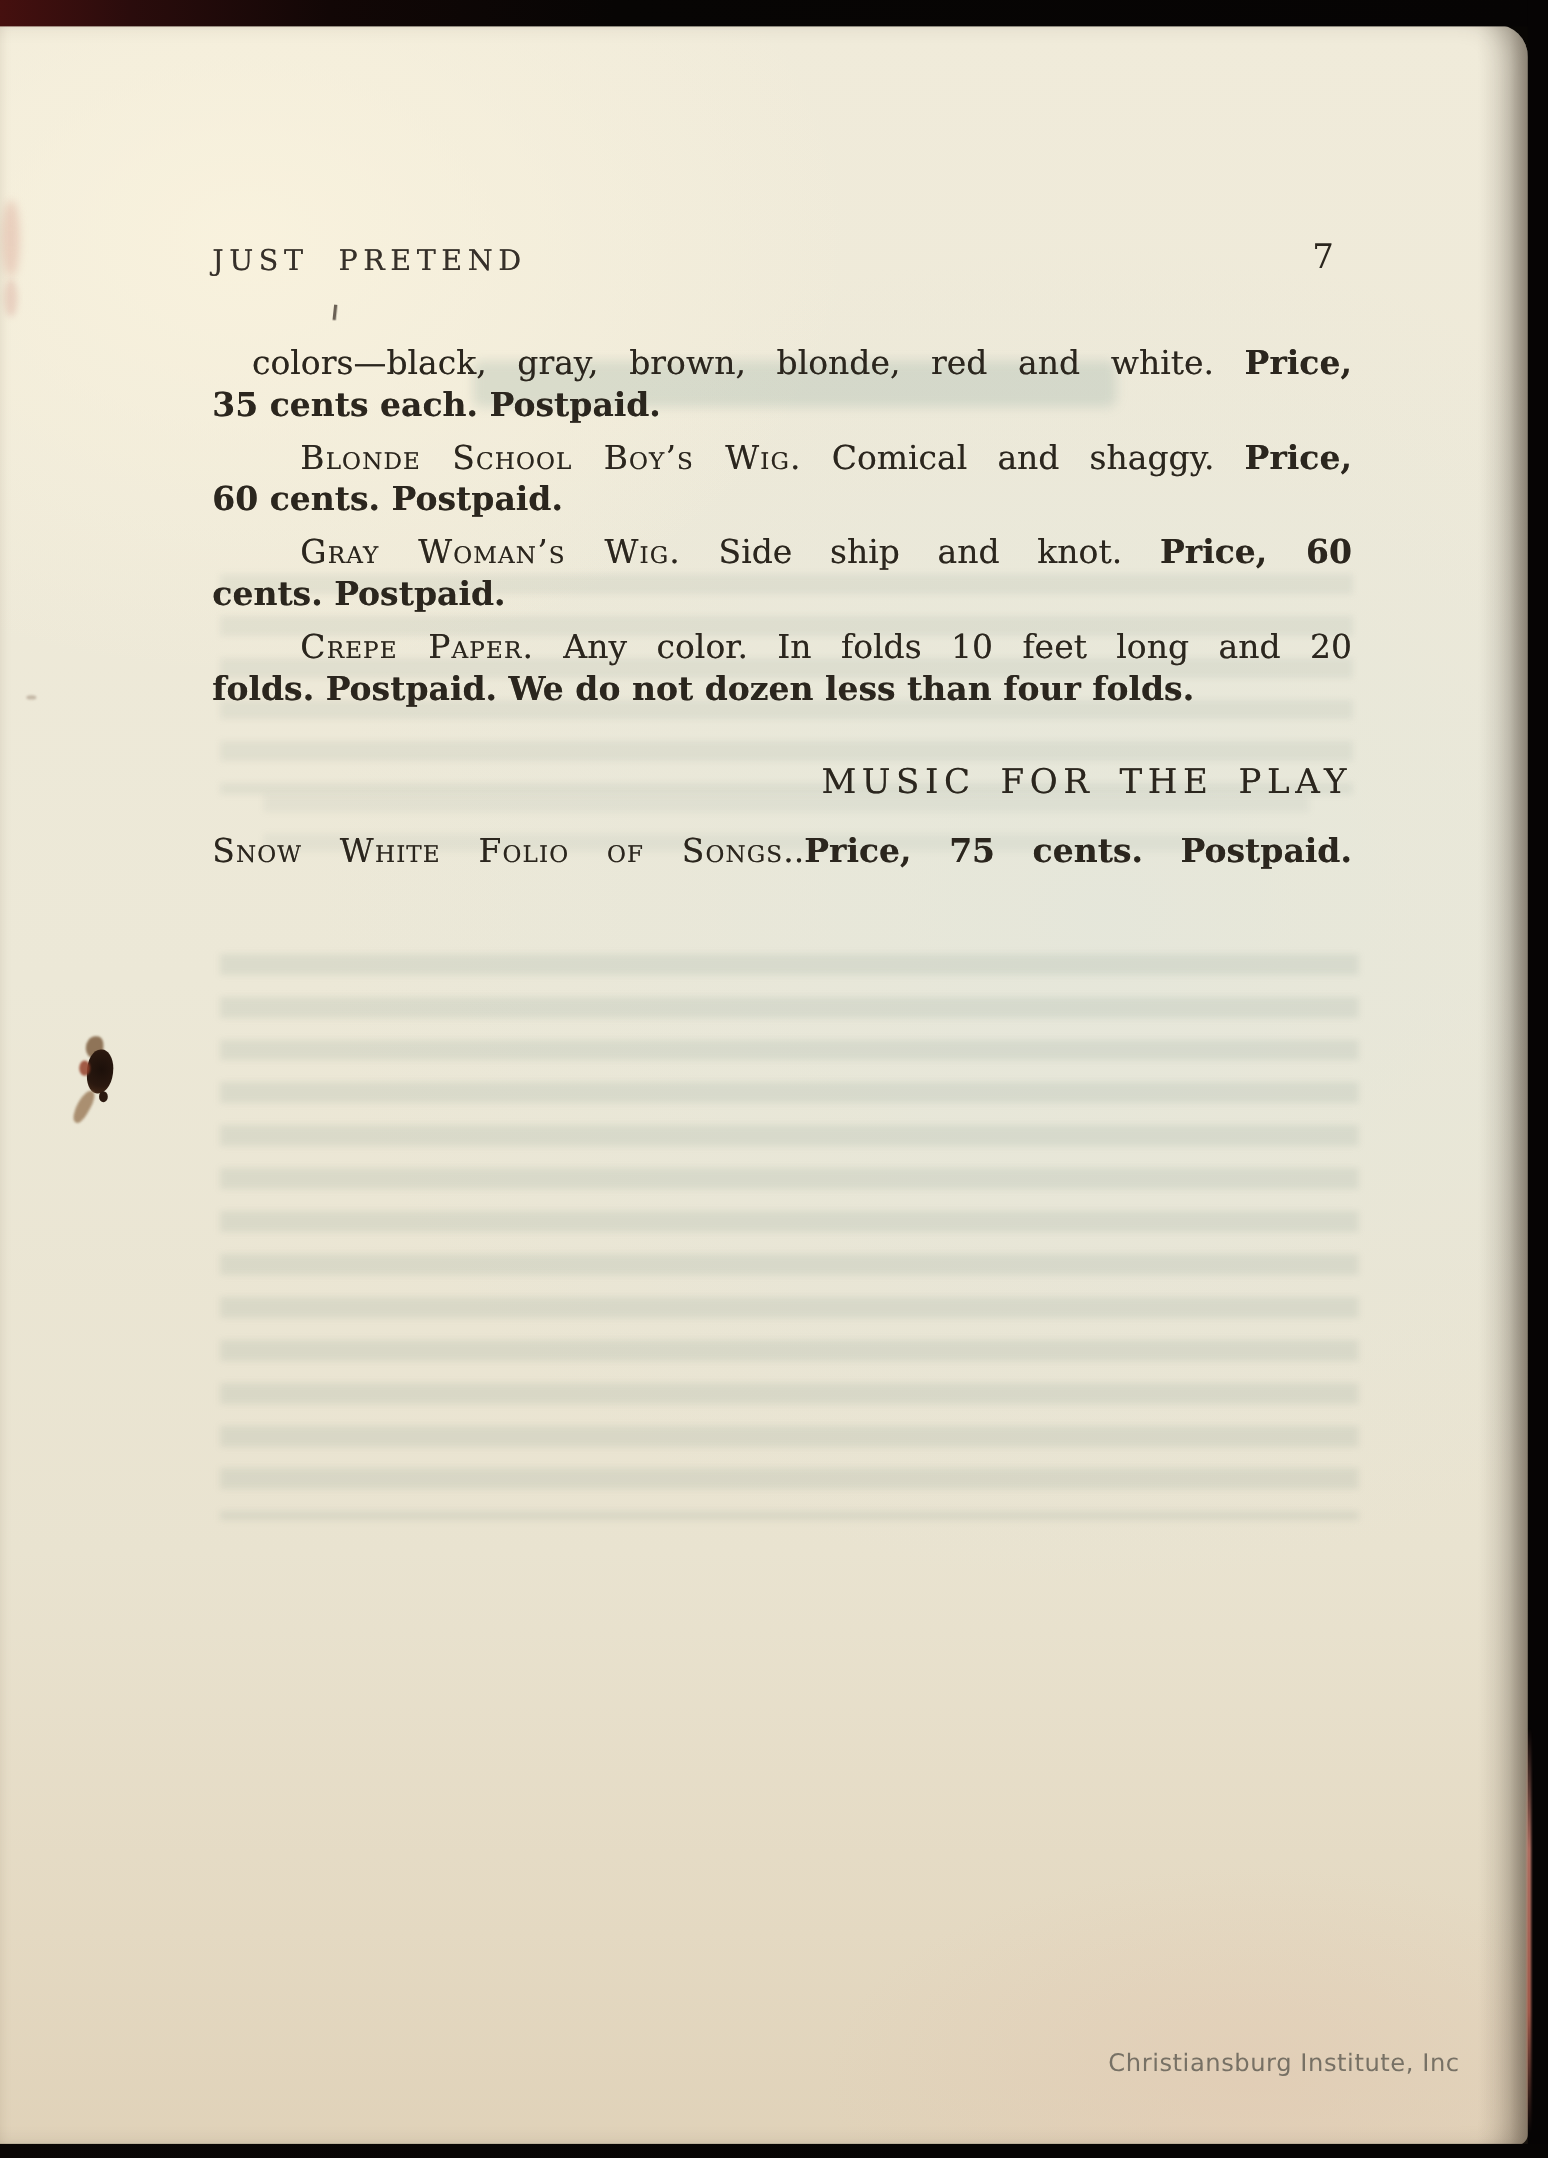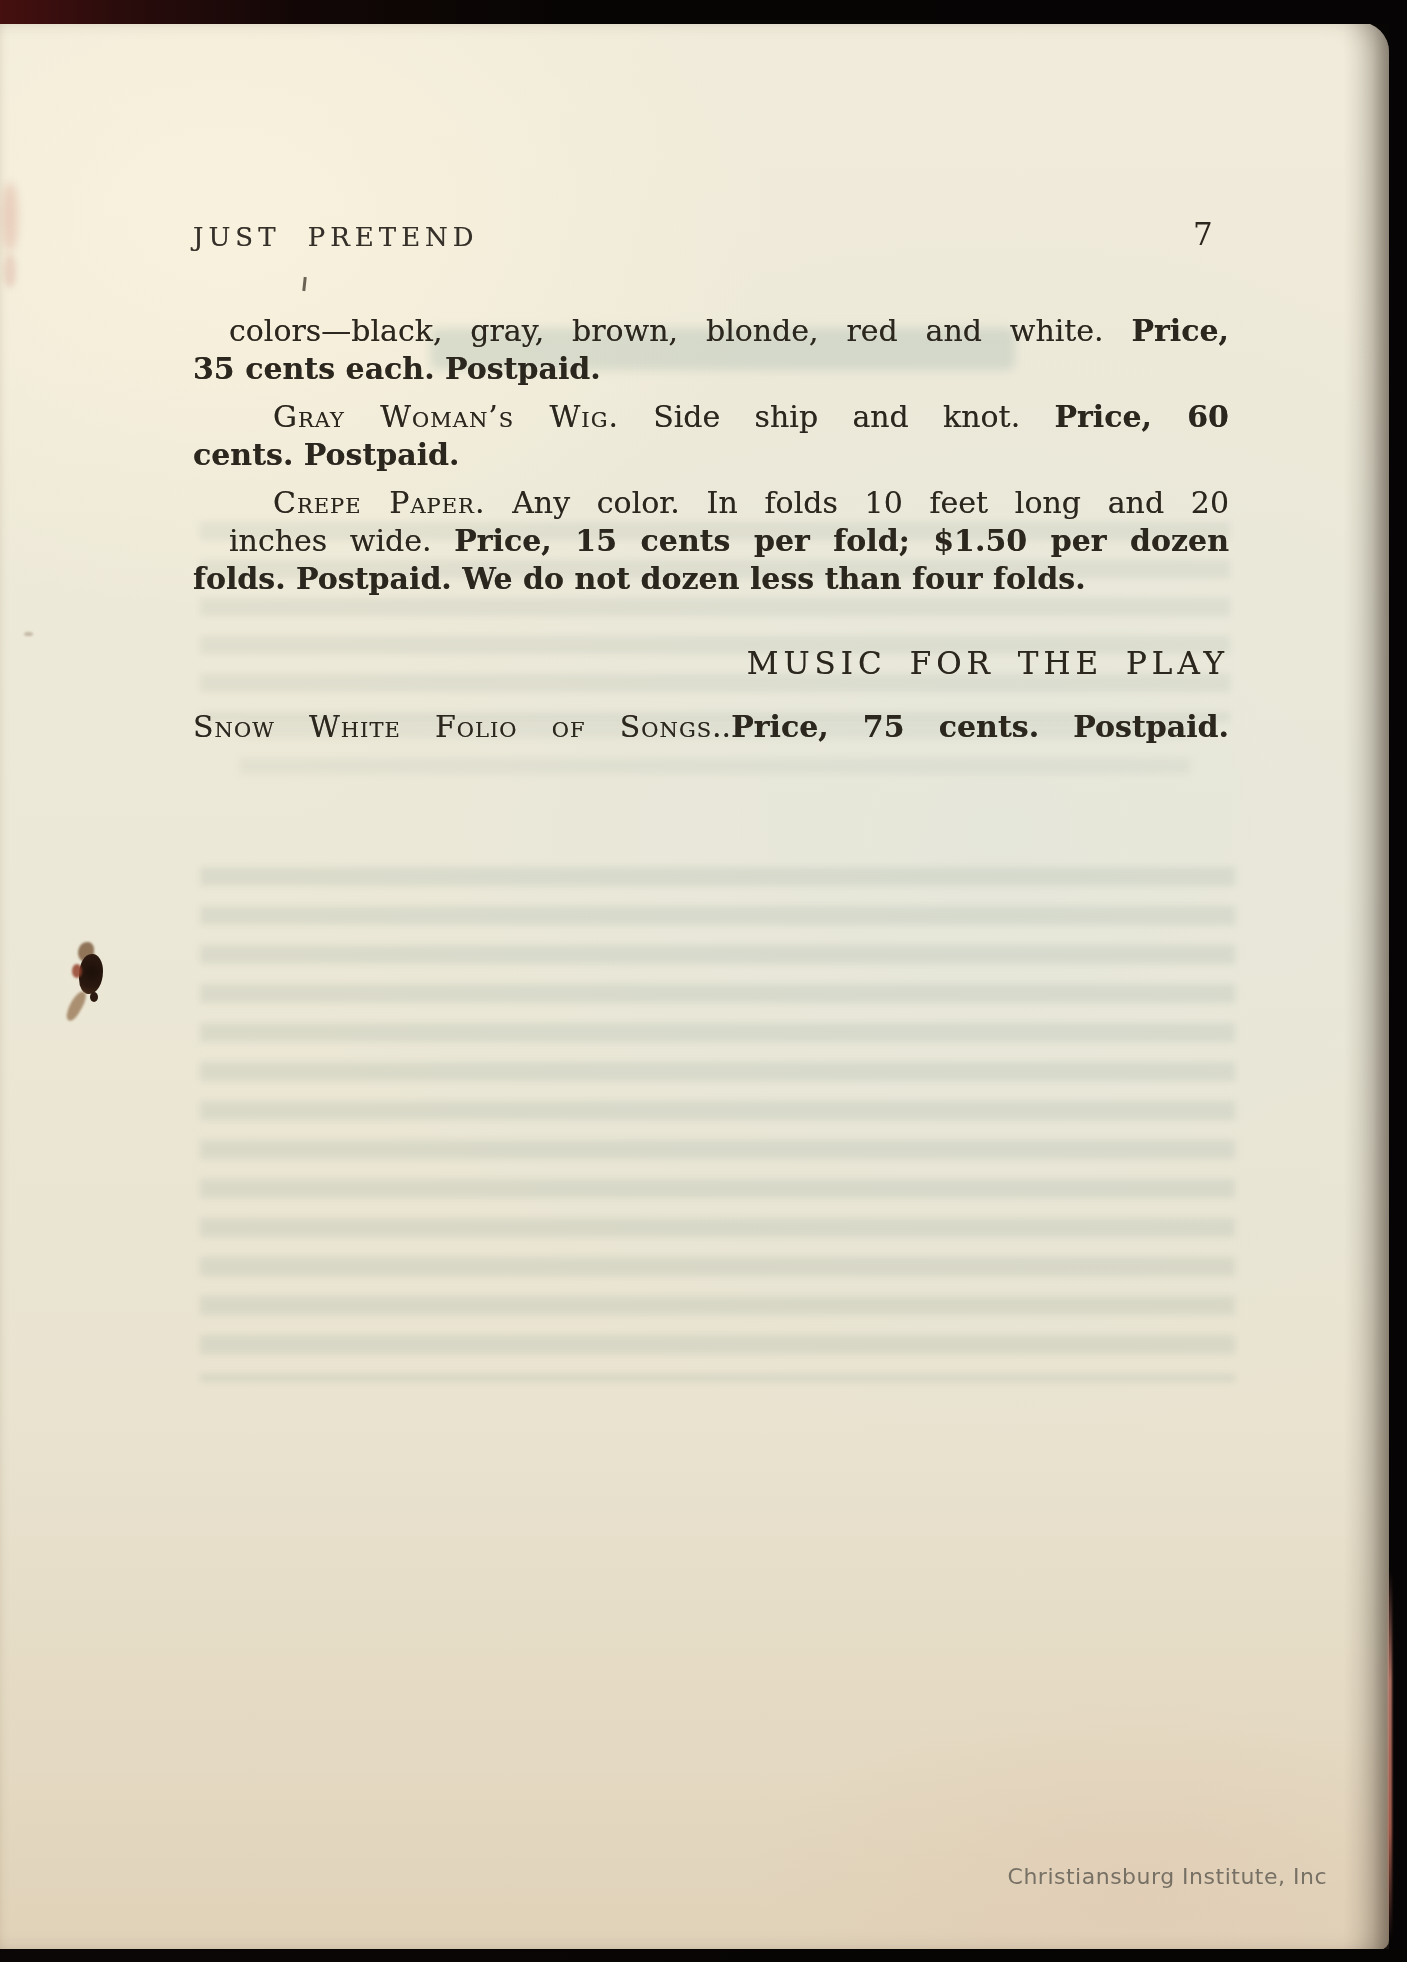--- a/index.html
+++ b/index.html
@@ -131,26 +131,29 @@
       <span class="page-number">7</span>
     </div>
 
     <div class="body-column">
       <div id="paragraphs">
           <div class="para">
             <div class="tline just"><span>colors—black, gray, brown, blonde, red and white. </span><span class="b">Price,</span></div>
             <div class="tline"><span class="b">35 cents each. Postpaid.</span></div>
           </div>
           <div class="para">
+            <div class="tline just ind"><span class="sc">Blonde School Boy’s Wig.</span><span> Comical and shaggy. </span><span class="b">Price,</span></div>
+            <div class="tline"><span class="b">60 cents. Postpaid.</span></div>
+          </div>
+          <div class="para">
             <div class="tline just ind"><span class="sc">Gray Woman’s Wig.</span><span> Side ship and knot. </span><span class="b">Price, 60</span></div>
             <div class="tline"><span class="b">cents. Postpaid.</span></div>
           </div>
           <div class="para">
             <div class="tline just ind"><span class="sc">Crepe Paper.</span><span> Any color. In folds 10 feet long and 20</span></div>
-            <div class="tline just"><span>inches wide. </span><span class="b">Price, 15 cents per fold; $1.50 per dozen</span></div>
             <div class="tline"><span class="b">folds. Postpaid. We do not dozen less than four folds.</span></div>
           </div>
         </div>
       <h2 class="section-heading">MUSIC FOR THE PLAY</h2>
       <div id="music" class="music-list">
           <div class="tline just"><span class="sc">Snow White Folio of Songs</span><span>..</span><span class="b">Price, 75 cents. Postpaid.</span></div>
         </div>
     </div>
 
     <div class="ink-blot">

